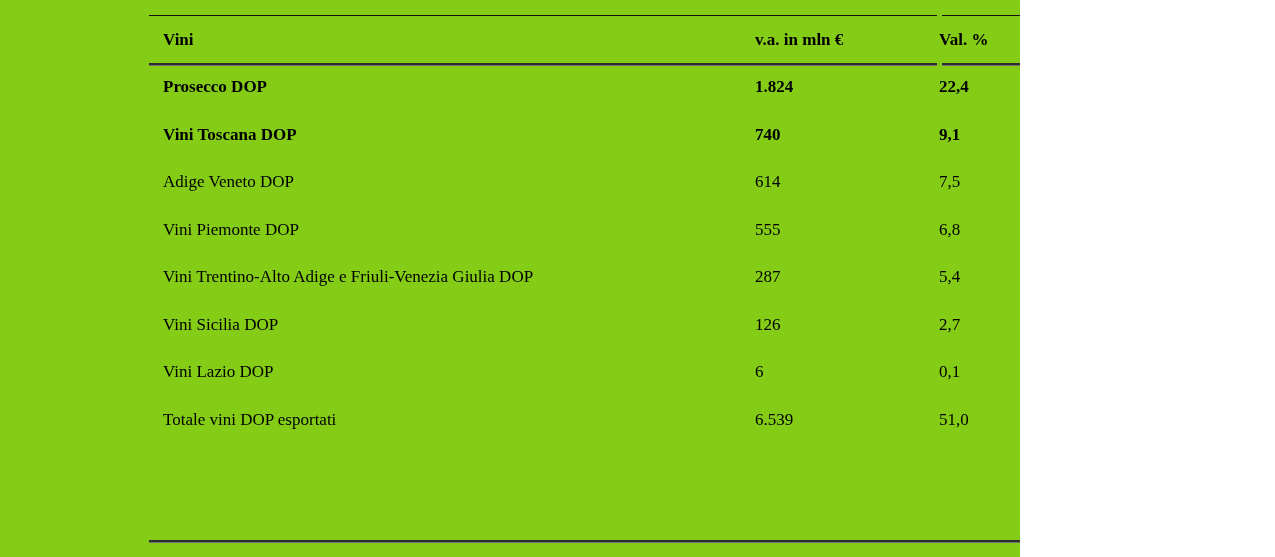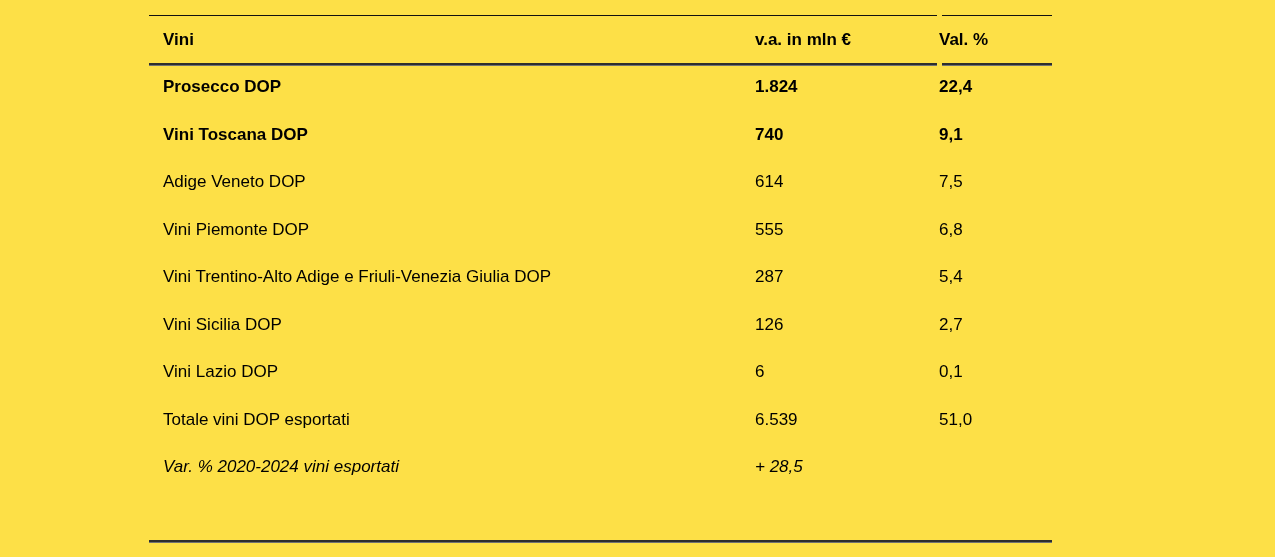--- a/index.html
+++ b/index.html
@@ -2,25 +2,25 @@
 <html><head>
 <meta charset="utf-8">
 <style>
   html, body {
     margin: 0;
     padding: 0;
     background: #ffffff;
   }
   .page {
     position: relative;
-    width: 1275px;
+    width: 1020px;
     height: 557px;
-    background: #fde047;
+    background: #84cc16;
     overflow: hidden;
-    font-family: Liberation Sans, sans-serif;
+    font-family: Liberation Serif, serif;
     color: #000000;
   }
   
   .rule {
     position: absolute;
     background: #111111;
   }
   .rule-top-left    { left: 149px; top: 15px; width: 788px; height: 1.4px; }
   .rule-top-right   { left: 942px; top: 15px; width: 110px; height: 1.4px; }
   .rule-header-left { left: 149px; top: 63px; width: 788px; height: 2.5px;
@@ -114,20 +114,16 @@
         <tr class="normal">
           <td class="col-label">Vini Lazio DOP</td>
           <td class="col-num">6</td>
           <td class="col-num">0,1</td>
         </tr>
         <tr class="normal">
           <td class="col-label">Totale vini DOP esportati</td>
           <td class="col-num">6.539</td>
           <td class="col-num">51,0</td>
         </tr>
-        <tr class="italic">
-          <td class="col-label">Var. % 2020-2024 vini esportati</td>
-          <td class="col-num" colspan="2">+ 28,5</td>
-        </tr>
       </tbody>
   </table>
 
 </div>
 
 </body></html>

